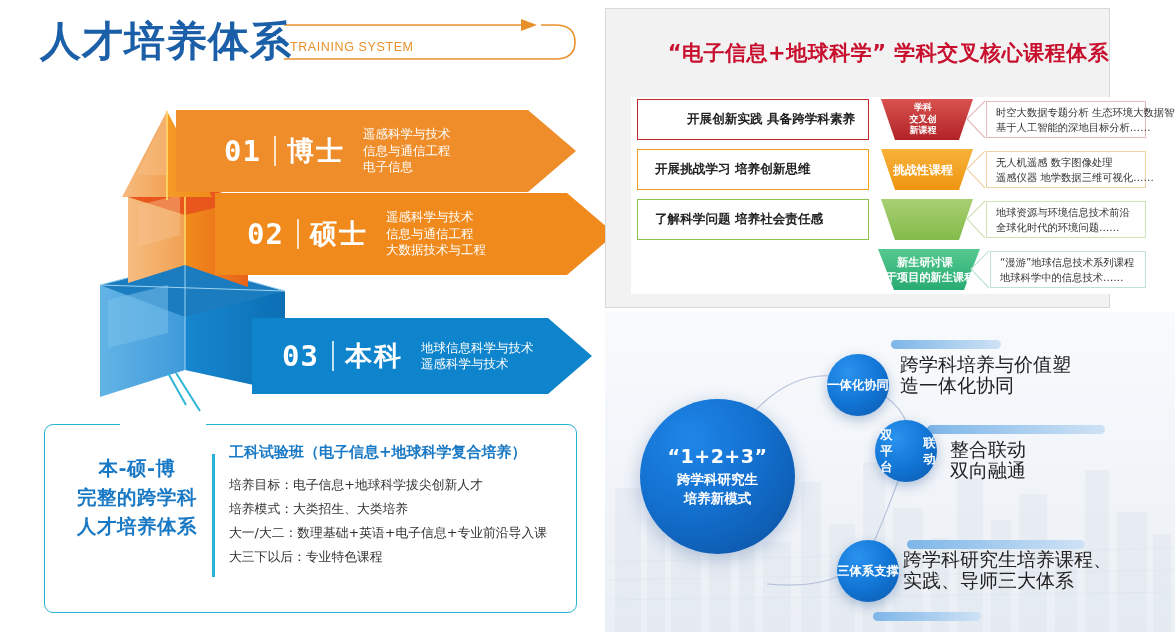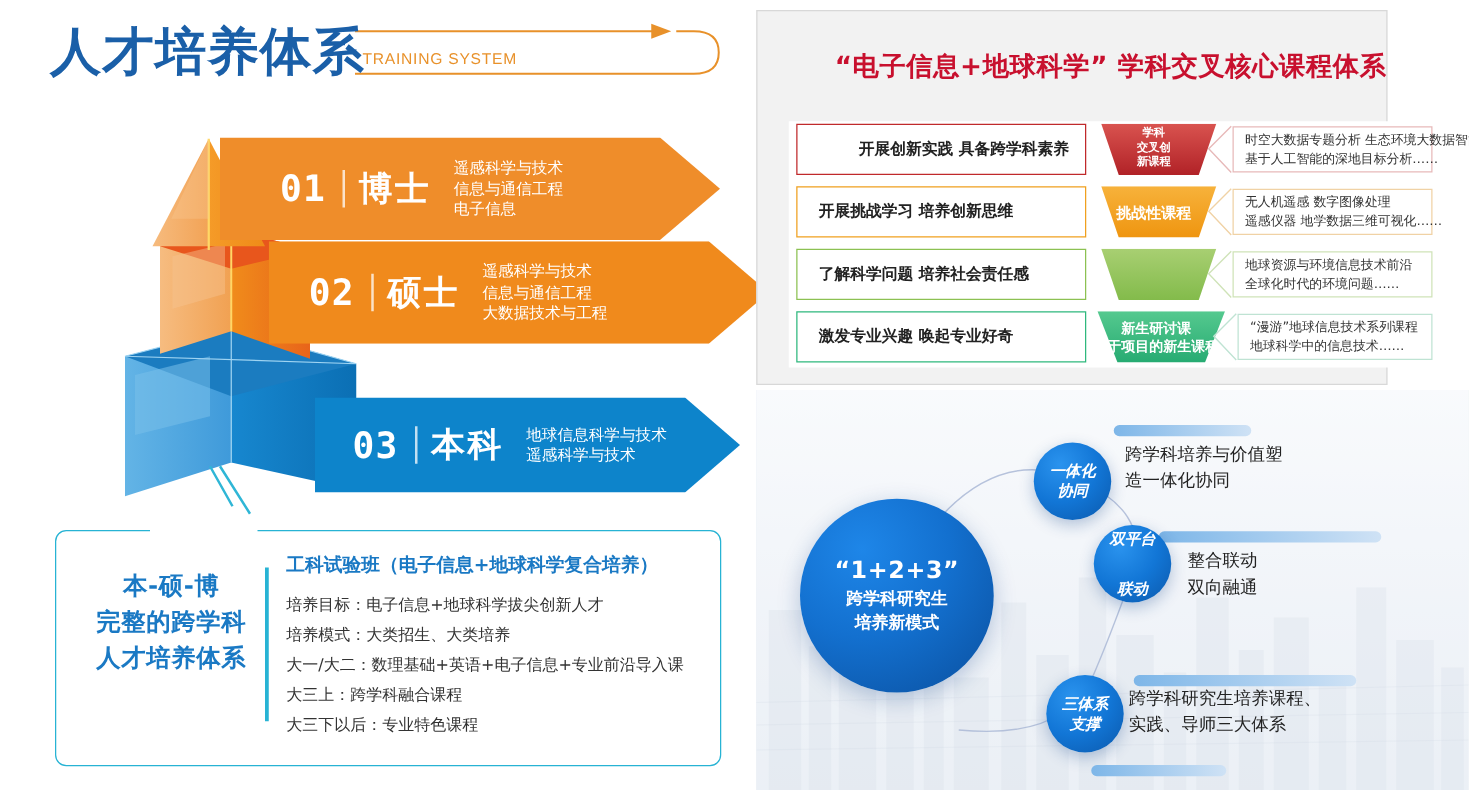--- a/index.html
+++ b/index.html
@@ -132,26 +132,25 @@
     display:flex;flex-direction:column;align-items:center;justify-content:center;
     color:#fff;text-align:center;
     font-family:"DejaVu Sans","Liberation Sans",sans-serif;
   }
   .hub .hub-t1{font-size:19px;font-weight:bold;letter-spacing:.5px;margin-bottom:3px;}
   .hub .hub-t2{font-size:13.5px;font-weight:bold;line-height:19px;}
   .node{
     position:absolute;width:62px;height:62px;border-radius:50%;
     background:radial-gradient(circle at 34% 28%, #2a93ee 0%, #1276d6 50%, #0b58ab 100%);
     box-shadow:0 4px 12px rgba(20,70,140,.3);
-    display:flex;flex-direction:column;align-items:center;justify-content:center;
+    display:flex;flex-direction:row;align-items:center;justify-content:center;
     color:#fff;text-align:center;font-size:12.3px;font-weight:bold;line-height:16px;
     font-family:"DejaVu Sans","Liberation Sans",sans-serif;
-    font-style:italic;
-  }
-  .node-txt{position:absolute;color:#222;font-size:14px;line-height:21px;white-space:nowrap;
+  }
+  .node-txt{position:absolute;color:#222;font-size:19px;line-height:21px;white-space:nowrap;
     font-family:"DejaVu Sans","Liberation Sans",sans-serif;}
   .pill{position:absolute;height:9px;border-radius:5px;
     background:linear-gradient(90deg,#7db6e8,#cfe2f5);}
 </style>
 </head>
 <body>
 
 <div class="root">
 
   <div class="left-panel">
@@ -271,21 +270,20 @@
       <div>完整的跨学科</div>
       <div>人才培养体系</div>
     </div>
     <div class="box-vrule"></div>
 
     <div class="box-right">
       <div class="box-head">工科试验班（电子信息+地球科学复合培养）</div>
       <div class="box-line">培养目标：电子信息+地球科学拔尖创新人才</div>
       <div class="box-line">培养模式：大类招生、大类培养</div>
       <div class="box-line">大一/大二：数理基础+英语+电子信息+专业前沿导入课</div>
-      <div class="box-line">大三上：跨学科融合课程</div>
       <div class="box-line">大三下以后：专业特色课程</div>
     </div>
   </div>
 
   <div class="rt-panel">
     <div class="rt-title">“电子信息+地球科学” 学科交叉核心课程体系</div>
     <div class="rt-card">
 
       <div class="curr-row" style="top:2px;">
         <div class="curr-left" style="border:1.8px solid #c0292b;padding-left:32px;">
@@ -355,23 +353,20 @@
         <svg viewBox="0 0 24 41" preserveAspectRatio="none" style="position:absolute;left:332px;top:0;width:24px;height:41px;">
           <path d="M22 2 L4 20 L22 39" stroke="#cfe3b8" stroke-width="1.1" fill="none"></path>
         </svg>
         <div class="curr-right" style="border:1px solid #cfe3b8;">
           <div>地球资源与环境信息技术前沿</div>
           <div>全球化时代的环境问题……</div>
         </div>
       </div>
 
       <div class="curr-row" style="top:152px;">
-        <div class="curr-left" style="border:1.8px solid #2eb87d;">
-          <span>激发专业兴趣  唤起专业好奇</span>
-        </div>
         <svg viewBox="0 0 130 41" preserveAspectRatio="none" style="position:absolute;left:231px;top:0;width:130px;height:41px;">
           <defs>
               <linearGradient id="bg4" x1="0" y1="0" x2="0" y2="1">
             <stop offset="0%" stop-color="#55c98f"></stop>
                 <stop offset="100%" stop-color="#27ab72"></stop>
               </linearGradient>
             </defs>
           <polygon points="16,0 118,0 102,41 32,41" fill="url(#bg4)"></polygon>
         </svg>
         <div class="curr-badge b3" style="left:238px;width:112px;">

